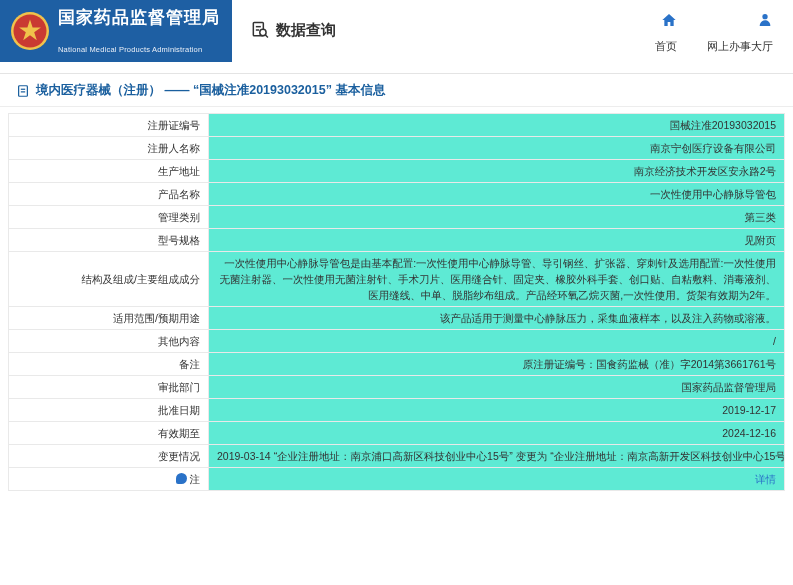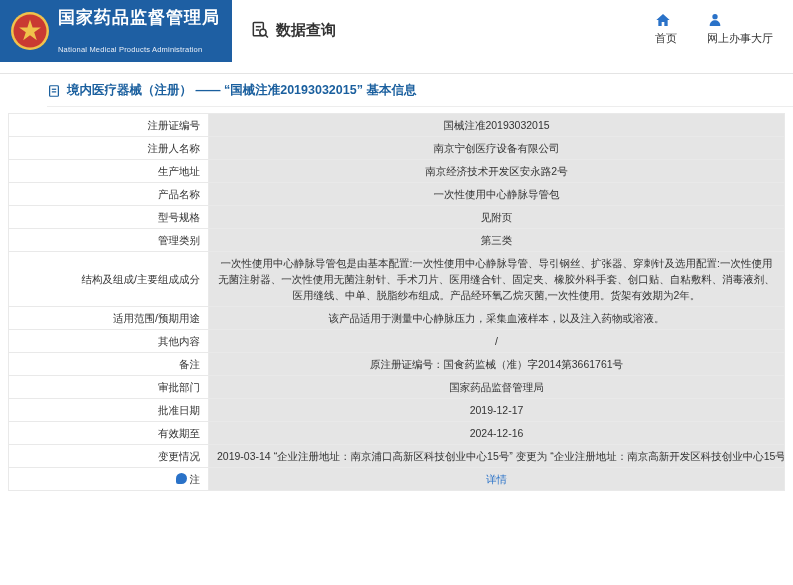--- a/index.html
+++ b/index.html
@@ -39,30 +39,29 @@
     display: flex; align-items: center; gap: 6px;
     font-size: 15px; font-weight: bold; color: #333;
     cursor: pointer;
     font-family: Liberation Serif, serif;
   }
   .top-links {
     position: absolute; right: 20px; top: 12px;
     display: flex; gap: 30px;
   }
   .top-link {
-    display: flex; flex-direction: column; align-items: flex-start;
-    gap: 3px; font-size: 11px; color: #333; cursor: pointer;
+    display: flex; flex-direction: column; align-items: flex-end;
+    gap: 11px; font-size: 11px; color: #333; cursor: pointer;
     text-decoration: none;
   }
   
   .title-bar {
     display: flex; align-items: center; gap: 6px;
-    padding: 8px 10px 7px 0;
+    padding: 8px 10px 7px 16px;
     border-bottom: 1px solid #ededed;
-    margin-left: 47px;
   }
   .title-bar .title-text {
     font-size: 12.5px; font-weight: bold; color: #1a5f9e;
   }
   
   table.info-table {
     border-collapse: collapse;
     table-layout: fixed;
     width: 777px;
     margin: 6px 8px 0 8px;
@@ -75,21 +74,21 @@
     vertical-align: middle;
     word-break: break-all;
   }
   .info-table th {
     width: 200px;
     text-align: right;
     font-weight: normal;
     color: #333;
     background: #fff;
   }
-  .info-table td { text-align: center; color: #333; background: #e5e5e5; margin-left: 24px; }
+  .info-table td { text-align: right; color: #333; background: #5eead4; margin-left: 24px; }
   .info-table td.nowrap { white-space: nowrap; overflow: hidden; }
   .detail-link { color: #2a72c8; cursor: pointer; text-decoration: none; }
   .note-icon {
     display: inline-block; width: 11px; height: 11px;
     background: #2a72c8; border-radius: 50% 50% 50% 2px;
     margin-right: 3px; vertical-align: -1px;
   }
 </style>
 </head>
 <body>
@@ -156,28 +155,28 @@
       </tr>
       <tr>
         <th>生产地址</th>
         <td>南京经济技术开发区安永路2号</td>
       </tr>
       <tr>
         <th>产品名称</th>
         <td>一次性使用中心静脉导管包</td>
       </tr>
       <tr>
+        <th>管理类别</th>
+        <td>第三类</td>
+      </tr>
+      <tr>
         <th>型号规格</th>
         <td>见附页</td>
       </tr>
       <tr>
-        <th>管理类别</th>
-        <td>第三类</td>
-      </tr>
-      <tr>
         <th>结构及组成/主要组成成分</th>
         <td>一次性使用中心静脉导管包是由基本配置:一次性使用中心静脉导管、导引钢丝、扩张器、穿刺针及选用配置:一次性使用无菌注射器、一次性使用无菌注射针、手术刀片、医用缝合针、固定夹、橡胶外科手套、创口贴、自粘敷料、消毒液剂、医用缝线、中单、脱脂纱布组成。产品经环氧乙烷灭菌,一次性使用。货架有效期为2年。</td>
       </tr>
       <tr>
         <th>适用范围/预期用途</th>
         <td>该产品适用于测量中心静脉压力，采集血液样本，以及注入药物或溶液。</td>
       </tr>
       <tr>
         <th>其他内容</th>
         <td>/</td>

